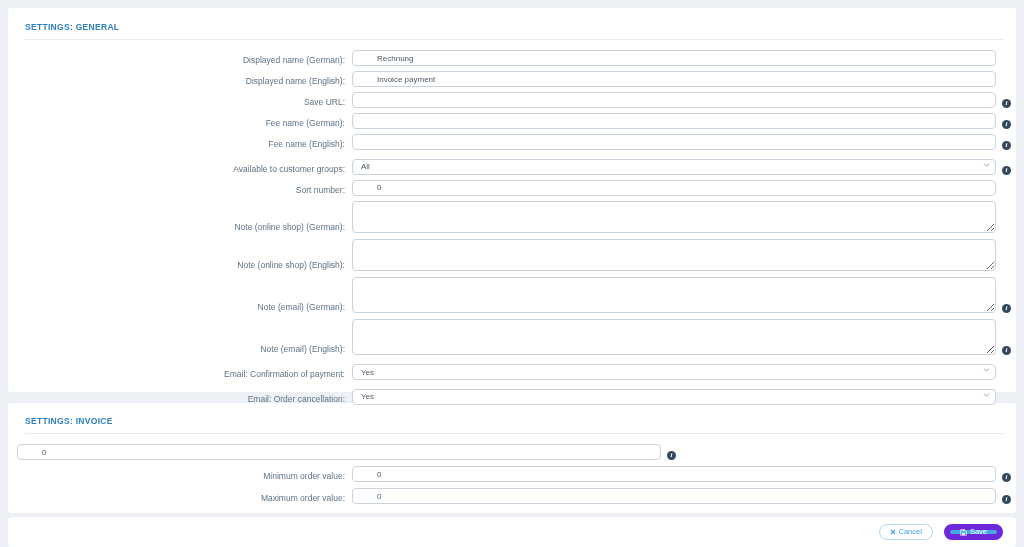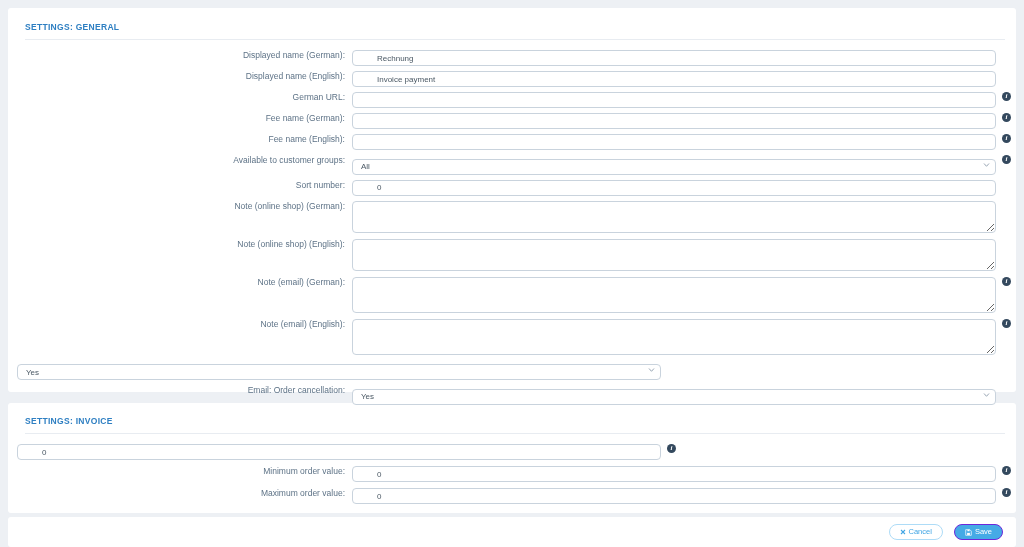--- a/index.html
+++ b/index.html
@@ -26,21 +26,21 @@
     text-transform: uppercase;
   }
   .divider {
     border: none;
     border-top: 1px solid #e8ecf1;
     margin: 7px 0 0 8px;
   }
   .rows { margin-top: 10px; }
   .row {
     display: flex;
-    align-items: flex-start;
+    align-items: flex-end;
     margin-bottom: 5px;
   }
   .lbl {
     flex: none;
     width: 335px;
     text-align: right;
     padding-right: 7px;
     font-size: 8.5px;
     color: #5d7286;
     line-height: 11px;
@@ -142,21 +142,21 @@
     line-height: 1;
   }
   .btn-cancel {
     background: #ffffff;
     border: 1px solid #aedcf7;
     color: #41a5e4;
     justify-content: center;
   }
   .btn-save {
     background: #45aae6;
-    border: 1px solid #6d28d9;
+    border: 6px solid #6d28d9;
     color: #ffffff;
   }
   .btn .ico { line-height: 0; display: inline-block; }
 </style>
 </head>
 <body>
 
 <div class="card" id="card-general">
   <div class="section-title">SETTINGS: GENERAL</div>
   <hr class="divider">
@@ -172,21 +172,21 @@
 
     <div class="row">
       <div class="lbl">Displayed name (English):</div>
       <div class="ctrl">
           <input class="text" type="text" value="Invoice payment" style="">
         </div>
       <span class="info-spacer"></span>
     </div>
 
     <div class="row">
-      <div class="lbl">German URL:</div>
+      <div class="lbl">Save URL:</div>
       <div class="ctrl">
           <input class="text" type="text" value="" style="">
         </div>
       <span class="info">i</span>
     </div>
 
     <div class="row">
       <div class="lbl">Fee name (German):</div>
       <div class="ctrl">
           <input class="text" type="text" value="" style="">
@@ -253,20 +253,21 @@
 
     <div class="row" style="margin-bottom:6px;">
       <div class="lbl">Note (email) (English):</div>
       <div class="ctrl">
           <textarea class="note h36" style=""></textarea>
         </div>
       <span class="info">i</span>
     </div>
 
     <div class="row">
+      <div class="lbl">Email: Confirmation of payment:</div>
       <div class="ctrl">
         <span class="sel-wrap">
           <select class="sel">
             <option>Yes</option>
           </select>
           <span class="chev">
             <svg width="7" height="5" viewBox="0 0 7 5">
                 <polyline points="1,1 3.5,3.8 6,1" fill="none" stroke="#9aa7b5" stroke-width="1"></polyline>
               </svg>
           </span>

